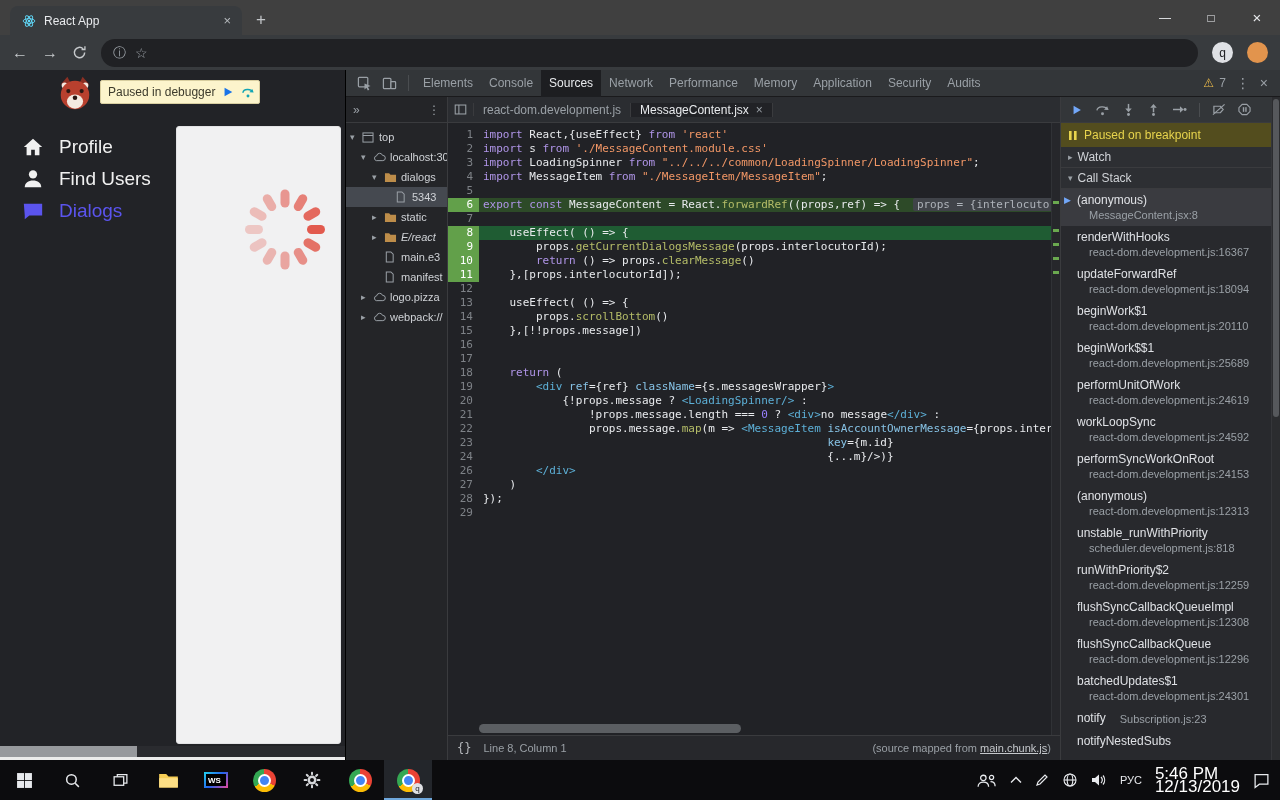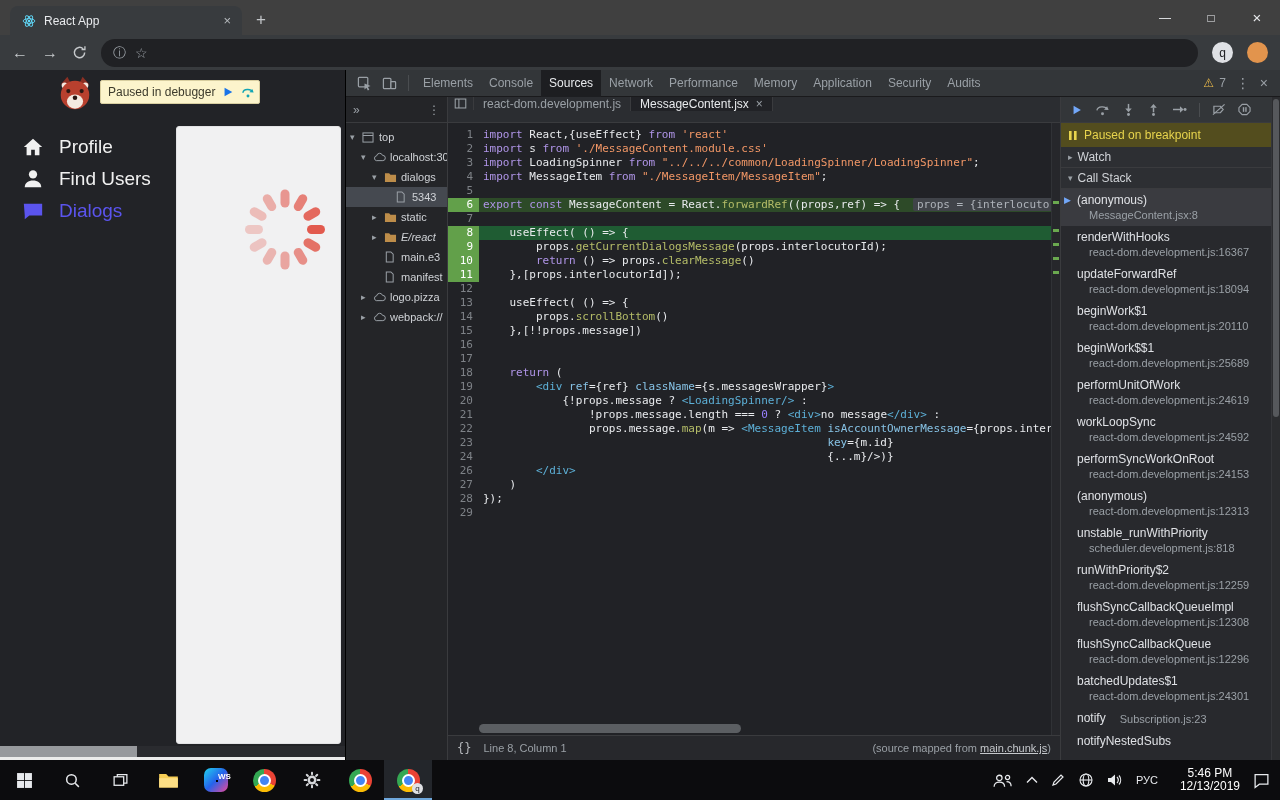--- a/index.html
+++ b/index.html
@@ -74,21 +74,21 @@
   .nav-pane-head{height:26px;flex:none;display:flex;align-items:center;justify-content:space-between;padding:0 7px;border-bottom:1px solid #3a3b3e;color:#9aa0a6;font-size:12px;}
   .tree{flex:1;padding-top:4px;font-size:11px;color:#d0d3d7;overflow:hidden;}
   .tree-row{height:20px;display:flex;align-items:center;gap:3px;white-space:nowrap;overflow:hidden;}
   .tree-row.selected{background:#454950;}
   .tree-row.italic .tree-label{font-style:italic;}
   .tree-arrow{width:9px;color:#9aa0a6;font-size:9px;flex:none;}
   .tree-ico{width:14px;flex:none;}
   .tree-label{overflow:hidden;}
   
   .editor{flex:1;display:flex;flex-direction:column;min-width:0;background:#212226;position:relative;}
-  .ed-tabs{height:26px;flex:none;background:#2b2d31;display:flex;align-items:flex-start;border-bottom:1px solid #3a3b3e;}
+  .ed-tabs{height:26px;flex:none;background:#2b2d31;display:flex;align-items:center;border-bottom:1px solid #3a3b3e;}
   .ed-toggle{width:26px;display:flex;align-items:center;justify-content:center;border-right:1px solid #3a3b3e;}
   .ed-tab{display:flex;align-items:center;gap:7px;padding:0 9px;font-size:12px;color:#9aa0a6;border-right:1px solid #3a3b3e;white-space:nowrap;}
   .ed-tab.active{background:#212226;color:#e8eaed;}
   .ed-tab .tab-close{color:#9aa0a6;font-size:12px;}
   .ed-body{flex:1;position:relative;overflow:hidden;font-family:"DejaVu Sans Mono",monospace;font-size:11px;line-height:14px;padding-top:5px;}
   .code-line{display:flex;height:14px;overflow:hidden;}
   .gutter{width:31px;flex:none;text-align:right;padding-right:6px;color:#7e8287;}
   .gutter.bp{background:var(--c-bp);color:#fff;}
   .ltext{flex:1;white-space:pre;color:#e8eaed;padding-left:4px;min-width:0;}
   .code-line.hl-fn{background:var(--c-fnline);}
@@ -122,25 +122,25 @@
   .frame.inline .floc{padding-left:14px;}
   .pane-scroll{position:absolute;top:0;right:0;bottom:0;width:9px;background:#2b2c2f;border-left:1px solid #35363a;}
   .pane-thumb{margin:2px 1px;height:48%;background:#56585c;border-radius:4px;}
   
   .taskbar{position:absolute;left:0;right:0;bottom:0;height:40px;background:#0c0c0e;display:flex;align-items:center;}
   .tb-cell{width:48px;height:40px;display:flex;align-items:center;justify-content:center;flex:none;position:relative;}
   .tb-cell.active{background:#23262b;box-shadow:inset 0 -2px 0 #6fa8dc;}
   .chrome{width:23px;height:23px;border-radius:50%;position:relative;background:conic-gradient(from -45deg,#ea4335 0 120deg,#4285f4 0 120deg,#fbbc05 120deg 240deg,#34a853 240deg 360deg);background:conic-gradient(#ea4335 0 33%,#fbbc05 33% 66%,#34a853 66% 100%);}
   .chrome::after{content:"";position:absolute;inset:5px;border-radius:50%;background:#4285f4;border:2.5px solid #fff;}
   .chrome-badge{position:absolute;right:9px;bottom:6px;width:11px;height:11px;border-radius:50%;background:#dfe1e5;color:#202124;font-size:8px;display:flex;align-items:center;justify-content:center;z-index:2;}
-  .ws-wrap{width:24px;height:16px;padding:12px;background:linear-gradient(135deg,#22d3ee,#2563eb,#ec4899);border-radius:7px;}
+  .ws-wrap{width:24px;height:16px;padding:2px;background:linear-gradient(135deg,#22d3ee,#2563eb,#ec4899);}
   .ws-in{width:100%;height:100%;background:#000;color:#fff;font-size:8px;font-weight:bold;display:flex;align-items:flex-end;justify-content:flex-start;padding:1px 0 1px 2px;}
   .tray{margin-left:auto;display:flex;align-items:center;gap:13px;padding-right:10px;color:#e8eaed;}
   .tray .lang{font-size:11px;}
-  .tb-clock{text-align:center;font-size:12px;line-height:13px;color:#fff;margin-left:9px;}
+  .tb-clock{text-align:left;font-size:17px;line-height:13px;color:#fff;}
 </style>
 </head>
 <body>
 
 <div class="screen" style="--c-accent: #8ab4f8; --c-dialogs: #5b54ee; --c-bp: #62a04a; --c-exec: #1f5c33; --c-fnline: #2d4a28; --c-kw: #b095e8; --c-str: #f29766; --c-meth: #b5bd68; --c-tag: #5db0d7; --c-attr: #87c3e6; --c-num: #9980ff; --c-banner-bg: #534d1e; --c-banner-fg: #e8d44d; --c-warn: #f3bf4b; --c-spin: #e25a4e;">
 
   <div class="titlebar">
     <div class="btab">
       <span>
         <svg width="14" height="14" viewBox="0 0 24 24">

